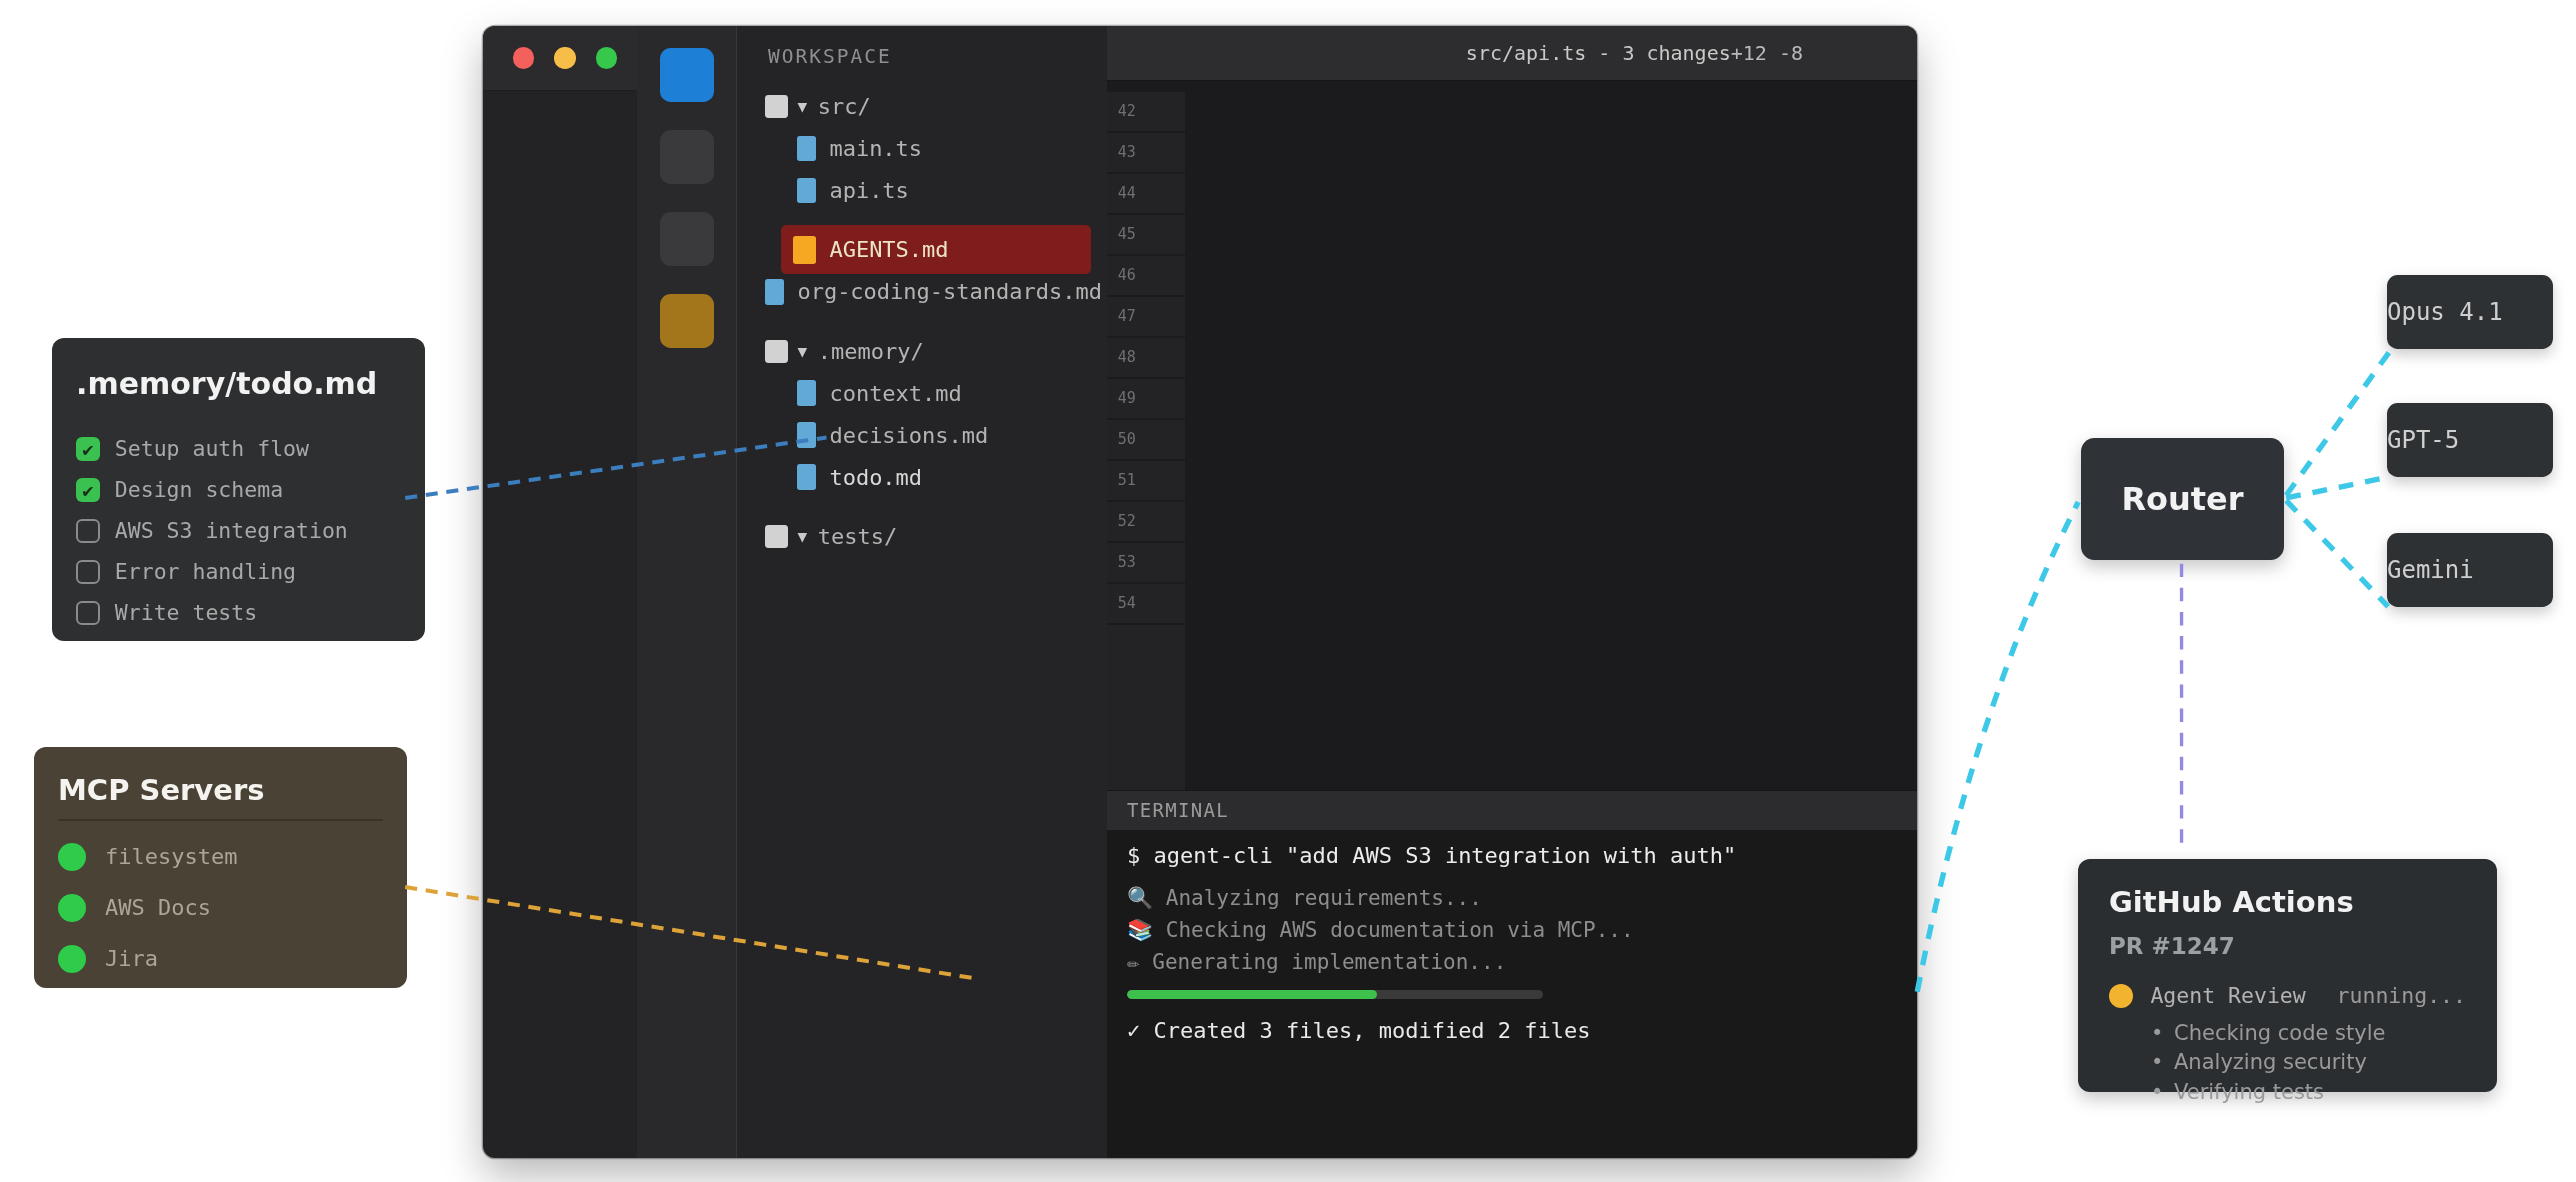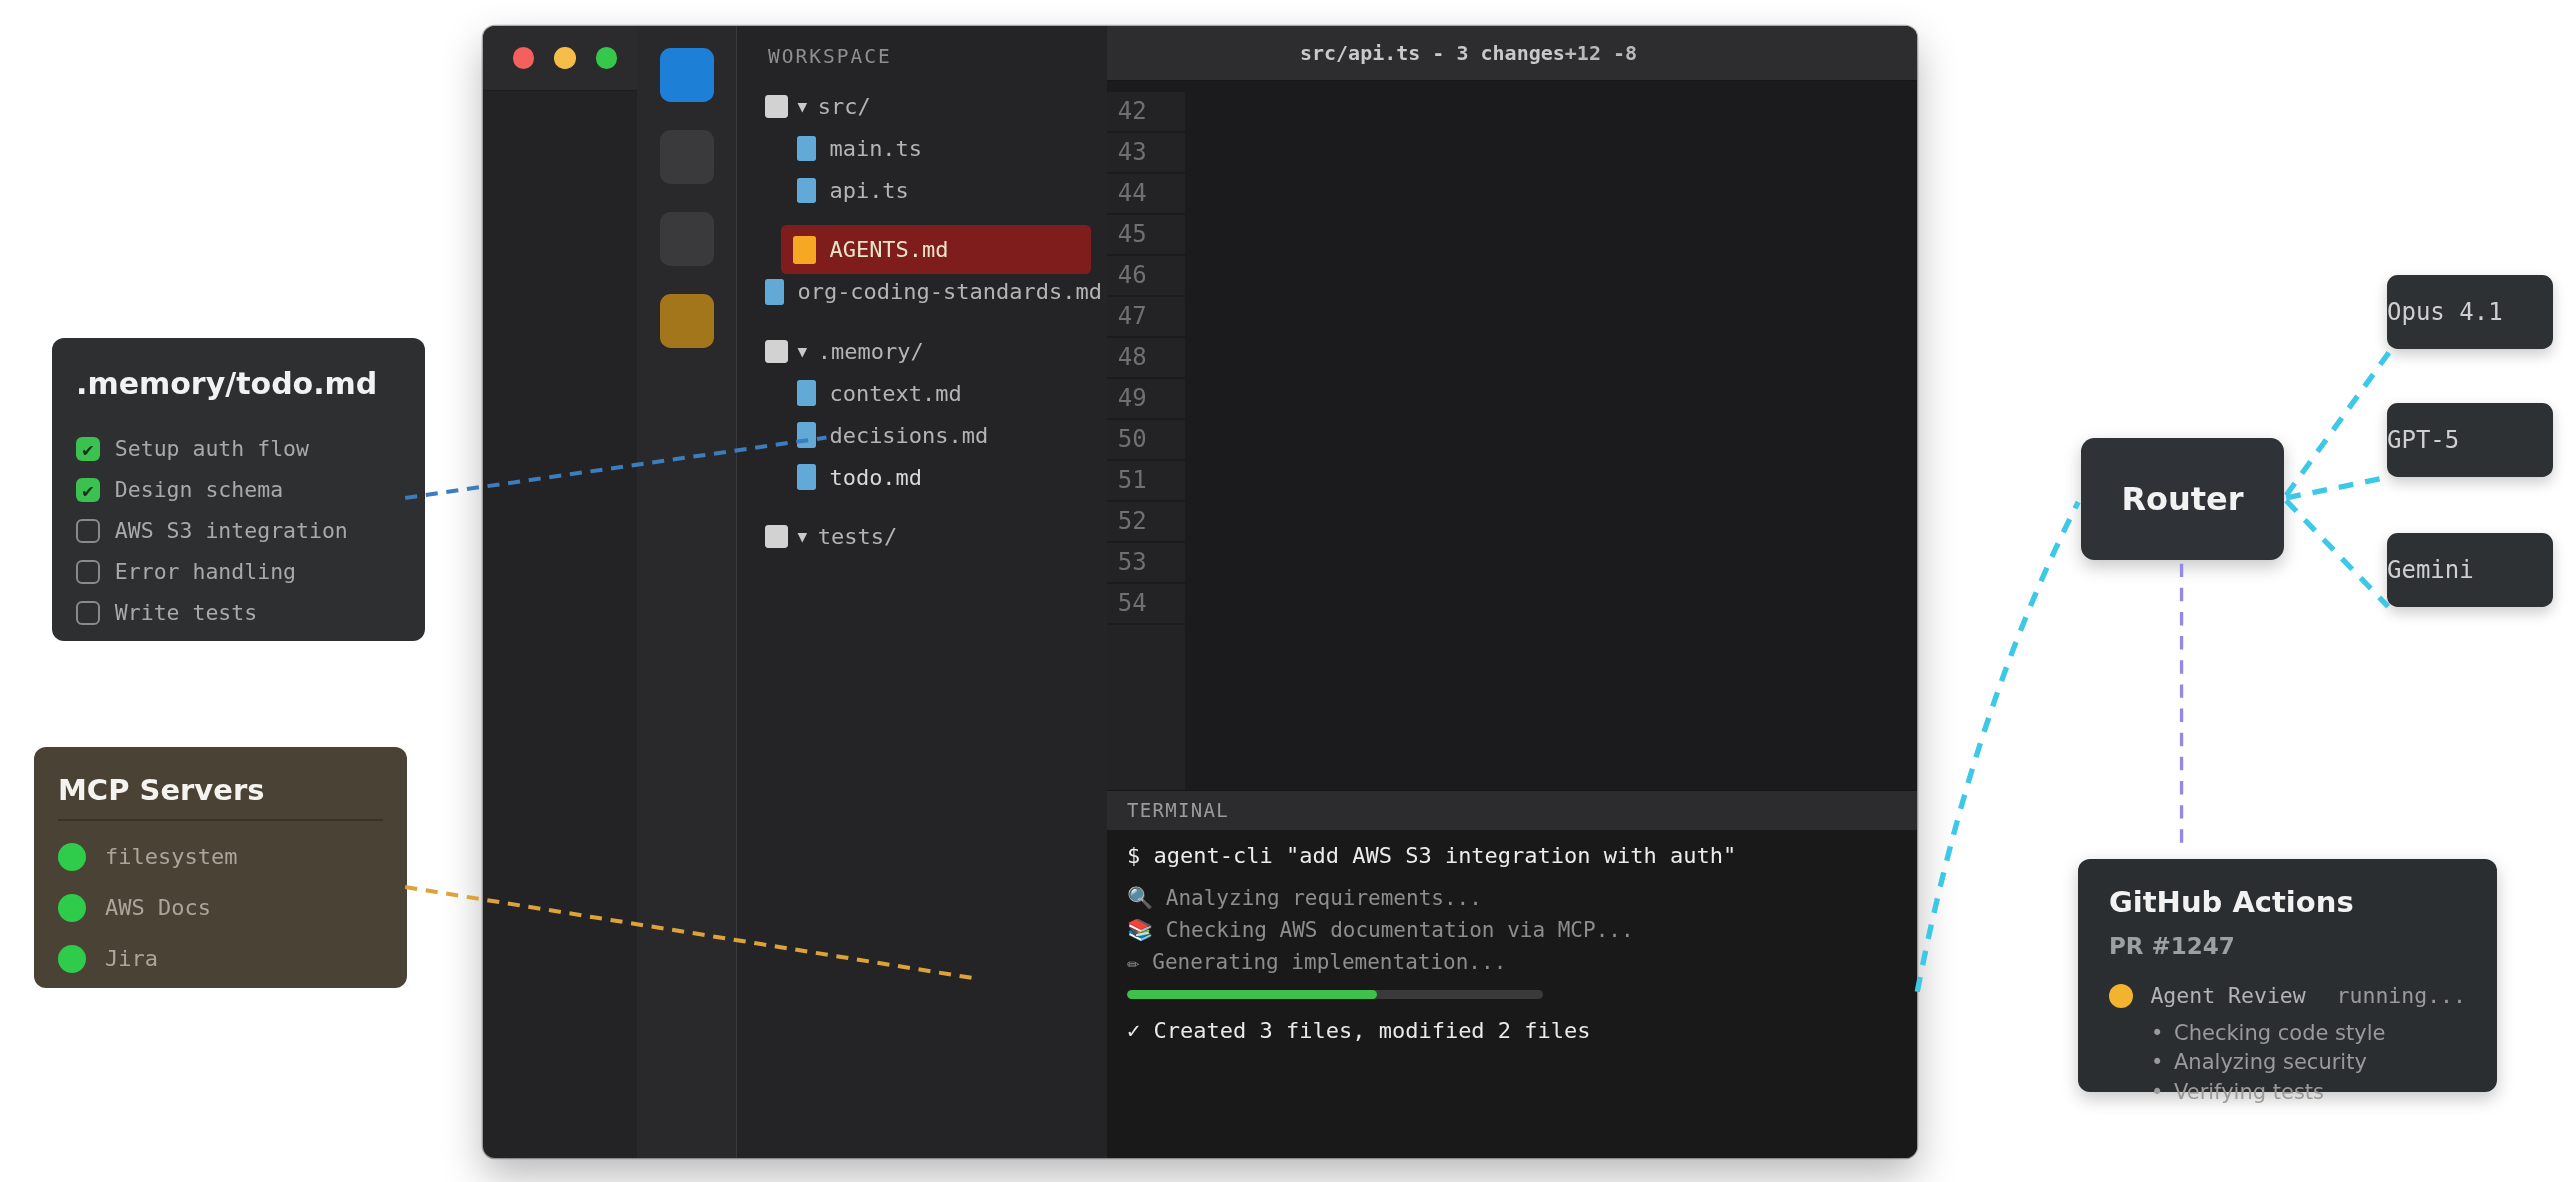--- a/index.html
+++ b/index.html
@@ -30,25 +30,25 @@
   .folder-sq{width:23px;height:23px;background:#d2d2d2;border-radius:3.4px;flex:none;margin-right:9.4px;}
   .chev{color:#c9c9c9;font-size:16px;margin-right:10.7px;flex:none;}
   .file-rect{width:19px;height:25.5px;border-radius:2.7px;flex:none;margin-right:13.4px;background:#63a9d8;}
   .hl-row{background:#7f1d1d;border-radius:5.4px;margin:0 16px;padding-left:12px;flex:1;display:flex;
           align-items:center;height:49px;}
   .hl-row .lbl{color:#ece4c6;}
   .bright .lbl{color:#d8d8d8;}
 
   #editor{flex:1;background:#1b1b1d;display:flex;flex-direction:column;min-width:0;}
   #tabbar{height:54px;flex:none;background:#2d2d2f;display:flex;align-items:center;
-          justify-content:center;padding:0 114px 0 27px;border-bottom:1.3px solid #161618;
-          font-size:20px;color:#c9c9c9;font-weight:bold;}
+          justify-content:flex-end;padding:0 114px 0 27px;border-bottom:1.3px solid #161618;
+          font-size:20px;color:#c9c9c9;}
   #diff{flex:none;height:698px;display:flex;flex-direction:column;padding-top:10.7px;position:relative;}
   .diff-row{display:flex;height:39px;margin-bottom:2px;flex:none;}
-  .diff-gutter{width:78px;flex:none;background:#232325;color:#707072;font-size:24px;
+  .diff-gutter{width:78px;flex:none;background:#232325;color:#707072;font-size:15px;
                display:flex;align-items:center;padding-left:10.7px;box-sizing:border-box;}
   .diff-filler{flex:1;display:flex;}
   .diff-filler .diff-gutter{height:auto;}
 
   #term-header{height:39px;flex:none;background:#2c2c2e;display:flex;align-items:center;
                padding-left:20px;color:#9b9b9b;font-size:19px;letter-spacing:1.3px;
                border-top:1.3px solid #161618;}
   #terminal{flex:1;background:#191919;padding:10.7px 0 0 20px;}
   #term-cmd{color:#ececec;font-size:22px;line-height:31px;}
   .term-status-line{color:#8d8d8d;font-size:21px;line-height:32px;}

